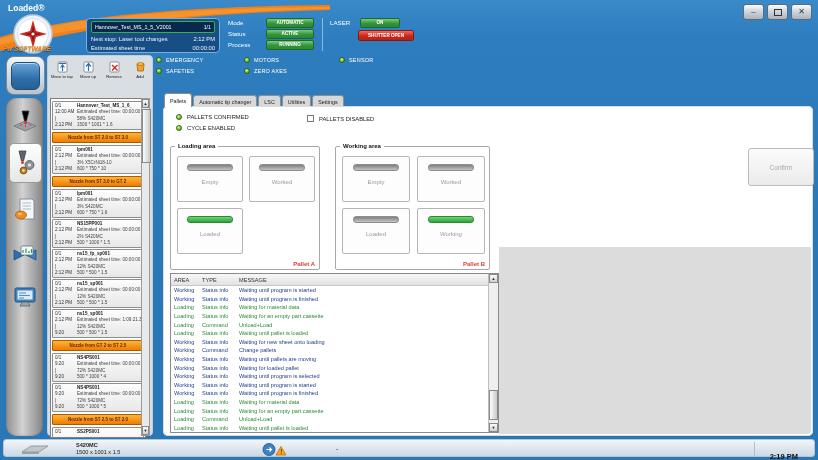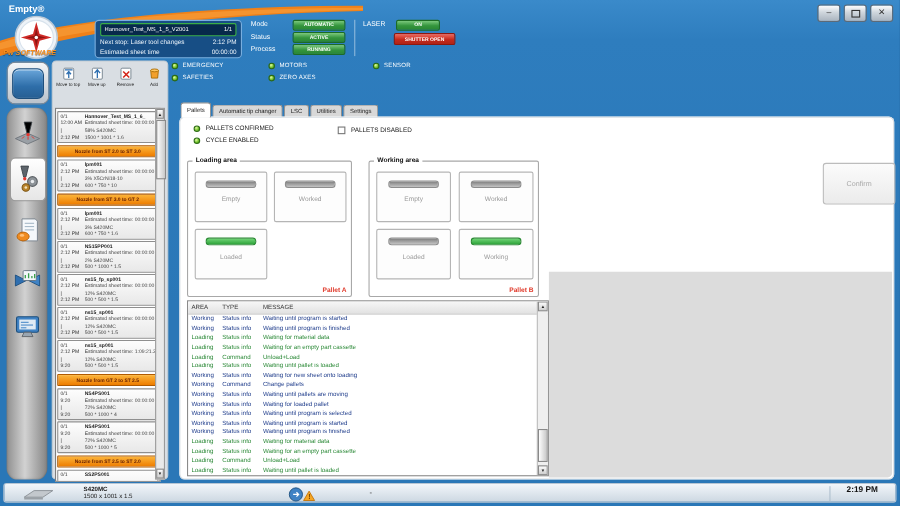--- a/index.html
+++ b/index.html
@@ -134,31 +134,31 @@
   .r-working{color:#24418e}.r-loading{color:#2e8b3a}
   .mt-scroll{position:absolute;right:0;top:0;bottom:0;width:9px;background:#efefef;border-left:1px solid #bdbdbd;}
 
   
   .bottombar{left:3px;top:439px;width:812px;height:18px;border-radius:3px;
              background:linear-gradient(180deg,#f2f6fa,#cdd8e2);border:1px solid #b7c6d4;box-sizing:border-box;}
   .bb-material{left:72px;top:2px;line-height:6.5px;}
   .bb-material .m1{font-size:5.6px;font-weight:bold;color:#222;}
   .bb-material .m2{font-size:5.6px;color:#222;}
   .bb-dash{left:332px;top:5px;font-size:7px;color:#333;}
-  .bb-clock{right:16px;top:0;font-size:7.5px;font-weight:bold;color:#111;}
+  .bb-clock{right:16px;top:12px;font-size:7.5px;font-weight:bold;color:#111;}
   .bb-div{left:750px;top:2px;width:1px;height:14px;background:#aebfcd;}
   .bb-icon1{left:16px;top:3px;}
   .bb-icon2{left:258px;top:2px;}
 </style>
 </head>
 <body>
 
 <div id="app">
 
-  <div class="abs app-name">Empty®</div>
+  <div class="abs app-name">Loaded®</div>
   <div class="abs winbtns">
     <div class="wbtn">–</div>
     <div class="wbtn">
         <span class="maxbox"></span>
       </div>
     <div class="wbtn">✕</div>
   </div>
 
   <svg class="abs swoosh" width="330" height="52" viewBox="0 0 330 52">
     <path d="M0,46 C80,22 190,8 330,5 L330,0 C180,1 66,12 0,32 Z" fill="#f08119"></path>

